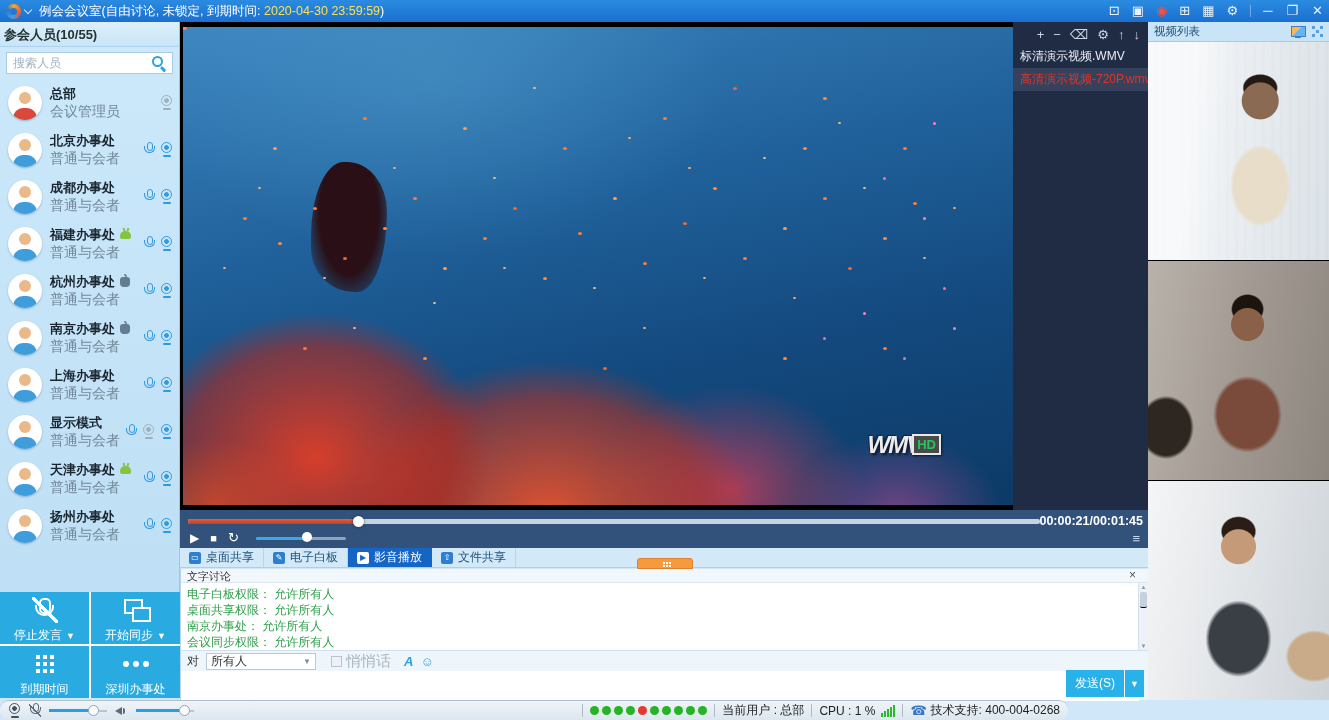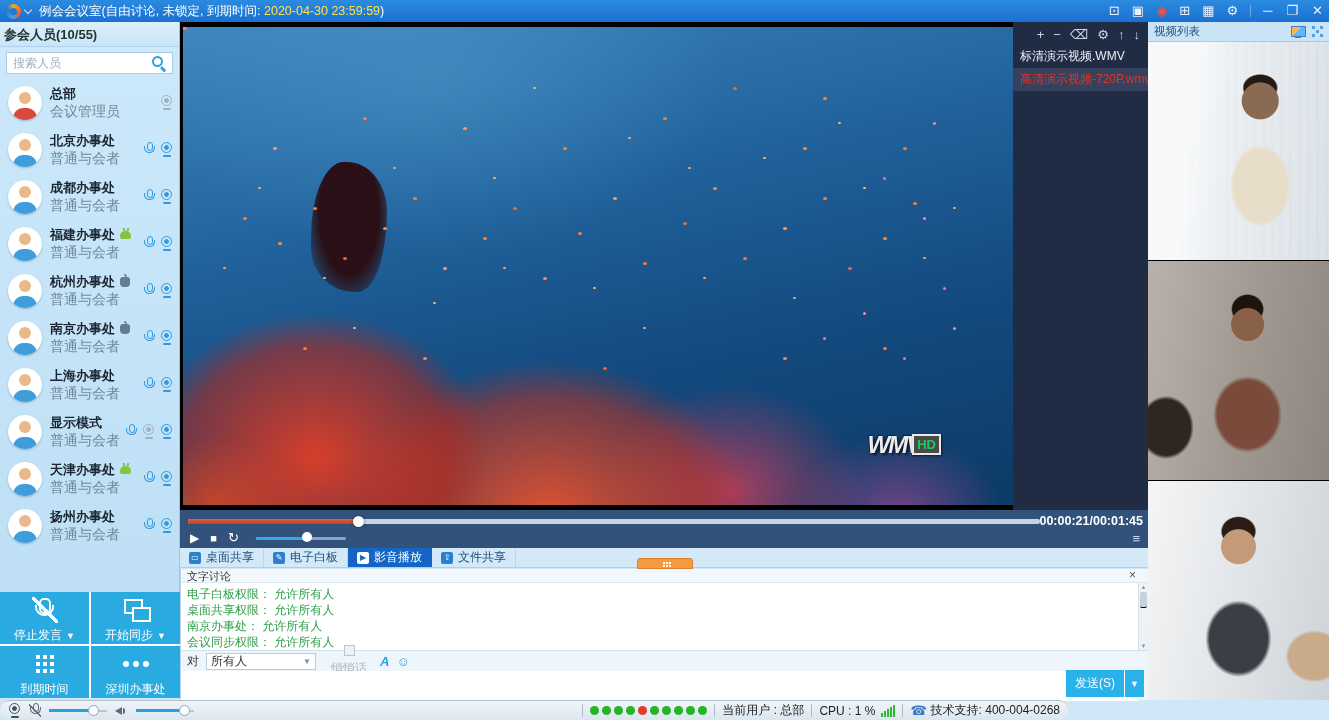--- a/index.html
+++ b/index.html
@@ -179,21 +179,21 @@
   .chat-scroll .thumb { position:absolute; top:9px; left:1px; width:7px; height:16px; background:#c5d2dd; border-radius:2px; }
 
   
   .chat-input { position:absolute; left:180px; top:650px; width:968px; height:50px; background:#eef6fc;
     border-top:1px solid #cfe0ee; border-left:1px solid #b9d6ee; }
   .ci-row1 { height:20px; display:flex; align-items:center; padding-left:6px; gap:7px; }
   .ci-to { font-size:12px; color:#333; }
   .ci-select { width:110px; height:17px; background:#fff; border:1px solid #b8cbd9; font-size:12px; color:#333;
     padding:0 4px; display:flex; align-items:center; cursor:pointer; }
   .ci-select .arrow { margin-left:auto; font-size:8px; color:#7b8b99; }
-  .ci-whisper { display:flex; align-items:center; gap:4px; color:#aab6c0; font-size:12px; margin-left:8px;flex-direction:column; }
+  .ci-whisper { display:flex; align-items:center; gap:4px; color:#aab6c0; font-size:15px; margin-left:8px; }
   .ci-checkbox { width:11px; height:11px; border:1px solid #b9c6d2; background:#eef2f6; display:inline-block; }
   .ci-font { color:#2a9fe0; font-size:13px; font-weight:bold; font-style:italic; cursor:pointer; margin-left:6px; }
   .ci-smile { color:#2a9fe0; font-size:13px; cursor:pointer; }
   .ci-text { position:absolute; left:0; top:20px; width:958px; height:30px; border:none; background:#fff; resize:none;
     font-family:inherit; font-size:12px; padding:3px 6px; outline:none; }
   .send-btn { position:absolute; right:4px; bottom:3px; height:27px; background:#29b1ea; color:#fff; border:none;
     display:flex; align-items:center; font-size:12px; cursor:pointer; z-index:3; font-family:inherit; }
   .send-main { padding:0 9px; }
   .send-sep { width:1px; height:27px; background:#fff; }
   .send-arrow { padding:0 5px; font-size:9px; }

